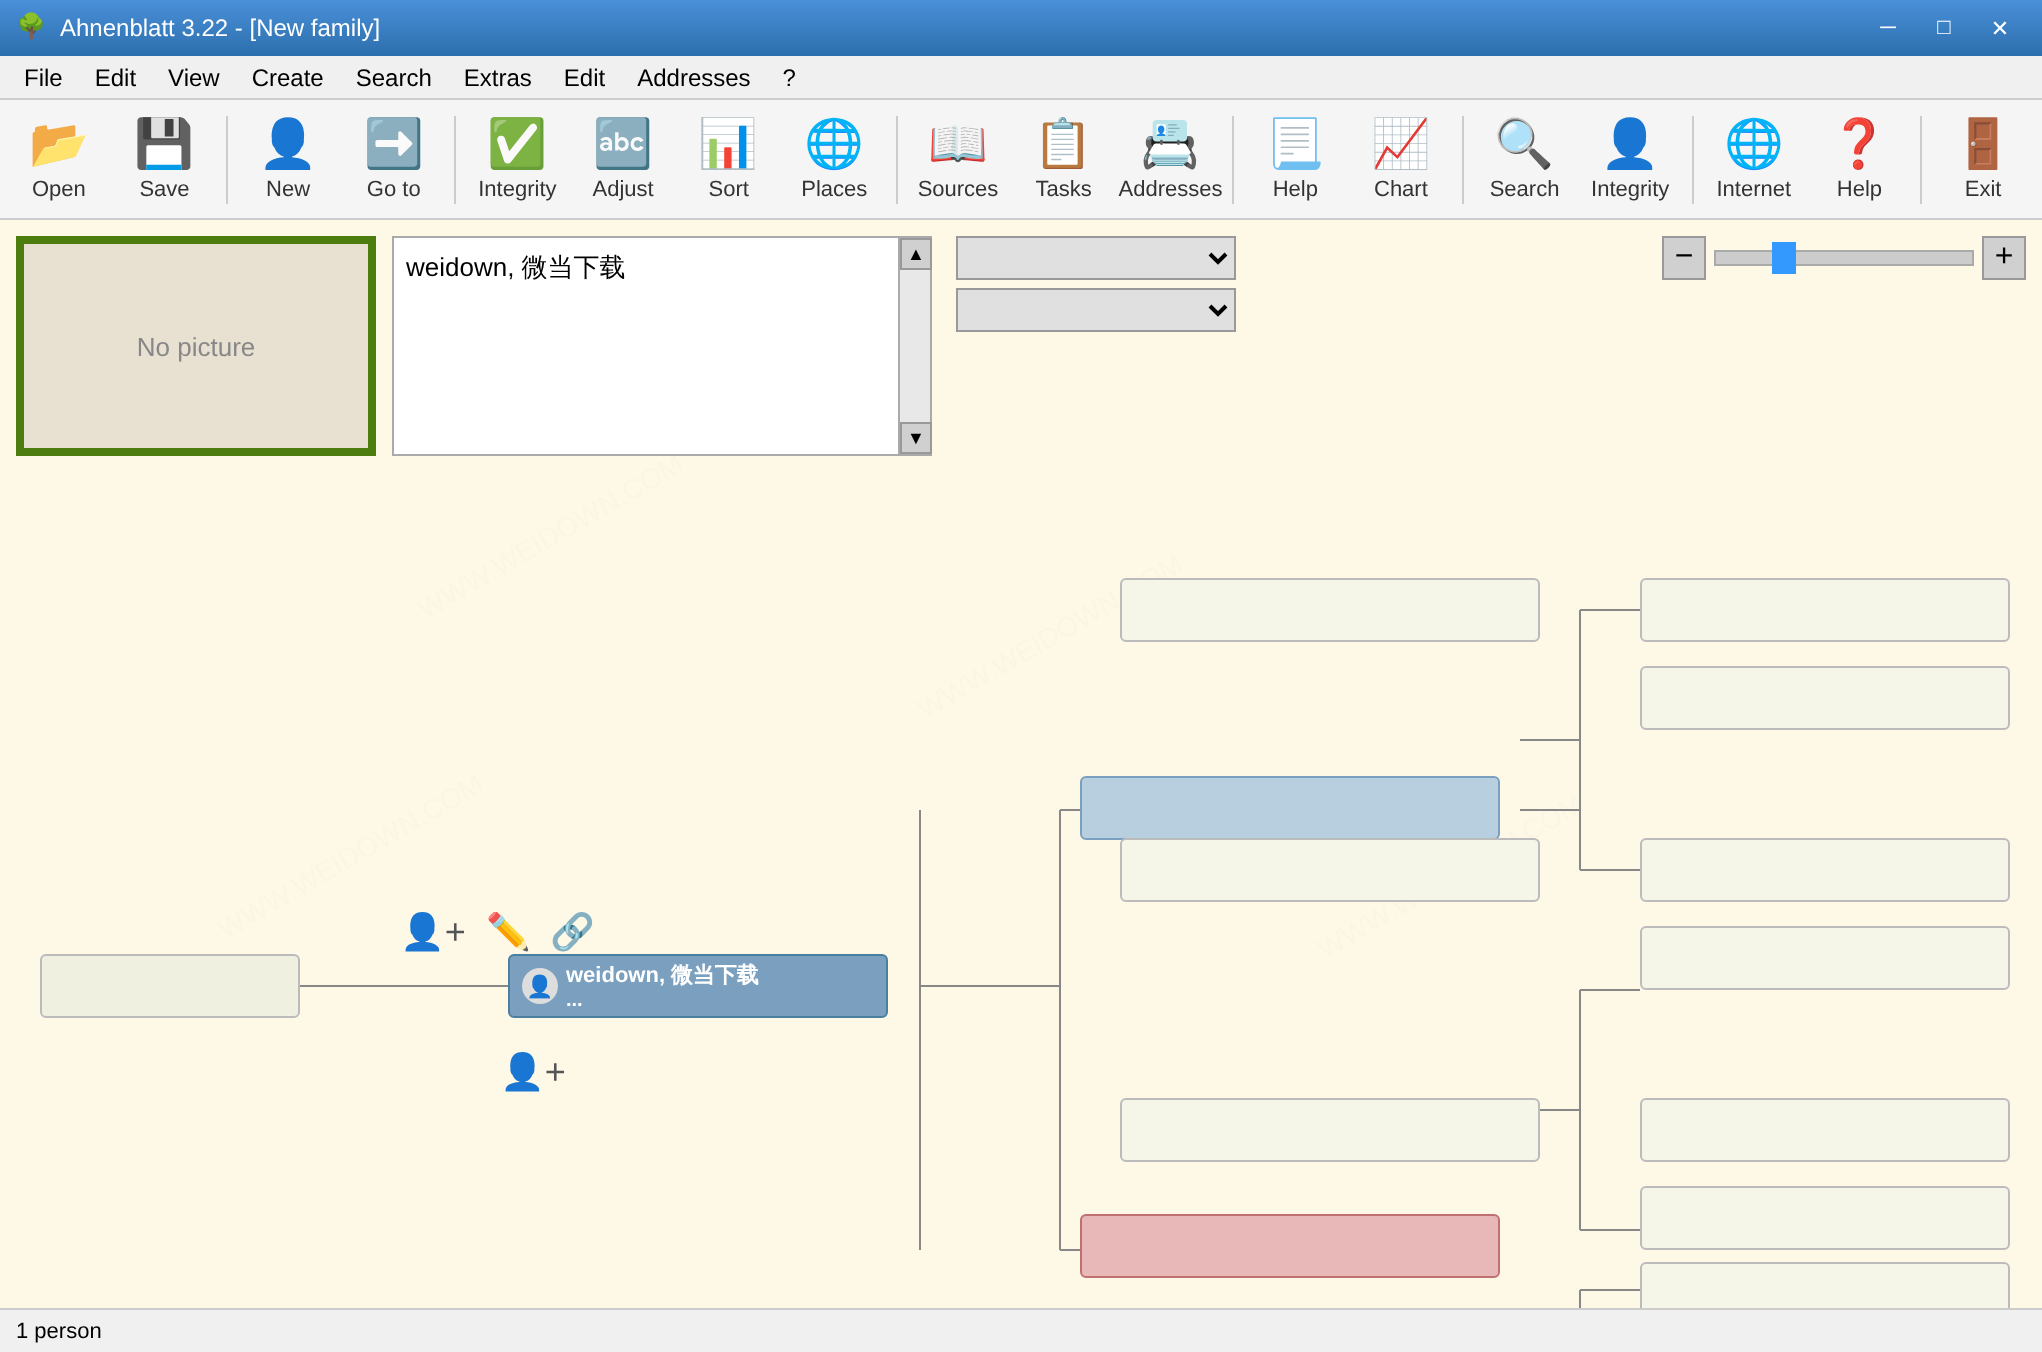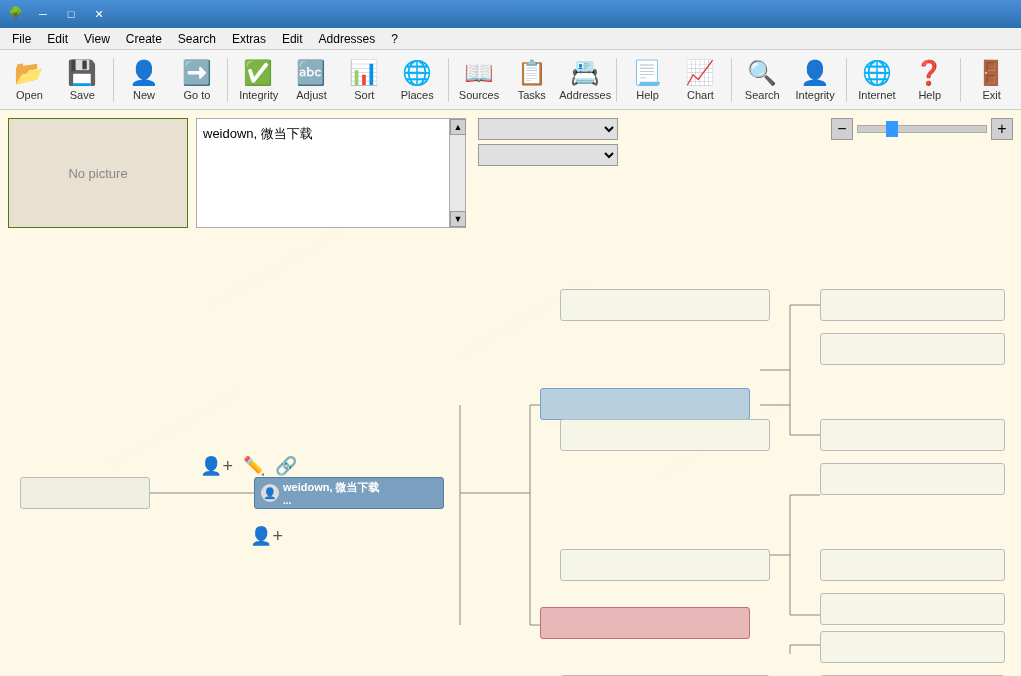--- a/index.html
+++ b/index.html
@@ -77,21 +77,21 @@
     .info-panel {
       position: absolute;
       left: 8px;
       top: 8px;
       display: flex;
       gap: 8px;
     }
     .picture-box {
       width: 180px;
       height: 110px;
-      border: 1px solid #4d7c0f;
+      border: 4px solid #4d7c0f;
       background: #e8e0d0;
       display: flex;
       align-items: center;
       justify-content: center;
       font-size: 13px;
       color: #888;
     }
     .person-info {
       width: 270px;
     }
@@ -250,20 +250,23 @@
       justify-content: center;
       font-size: 11px;
       flex-shrink: 0;
     }
   </style>
 </head>
 <body>
 
 <div class="title-bar">
   <span class="title-bar-icon">🌳</span>
+  <span class="title-bar-text">
+    <span>Ahnenblatt 3.22</span><span> - </span><span>[New family]</span>
+  </span>
   <div class="title-bar-controls">
     <button class="title-bar-btn">─</button>
     <button class="title-bar-btn">□</button>
     <button class="title-bar-btn close">✕</button>
   </div>
 </div>
 
 <div class="menu-bar">
   <span class="menu-item">File</span>
   <span class="menu-item">Edit</span>
@@ -496,14 +499,17 @@
     </div>
 
     <div class="person-node empty" style="left:560px;top:304px;width:210px;">
     </div>
 
     <div class="person-node empty" style="left:560px;top:430px;width:210px;">
     </div>
 
   </div>
 
+  <div class="status-bar">
+    <span>1 person</span>
+  </div>
 
 </div>
 
 </body></html>

